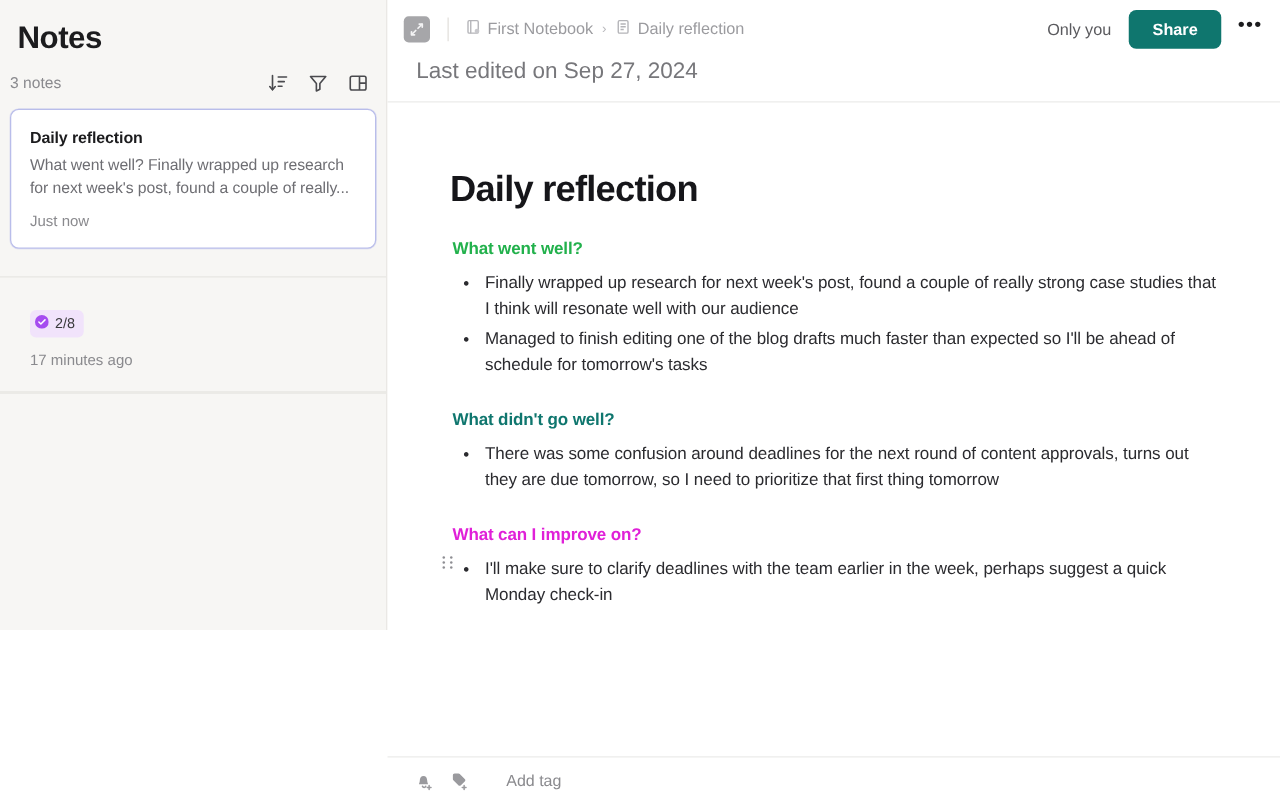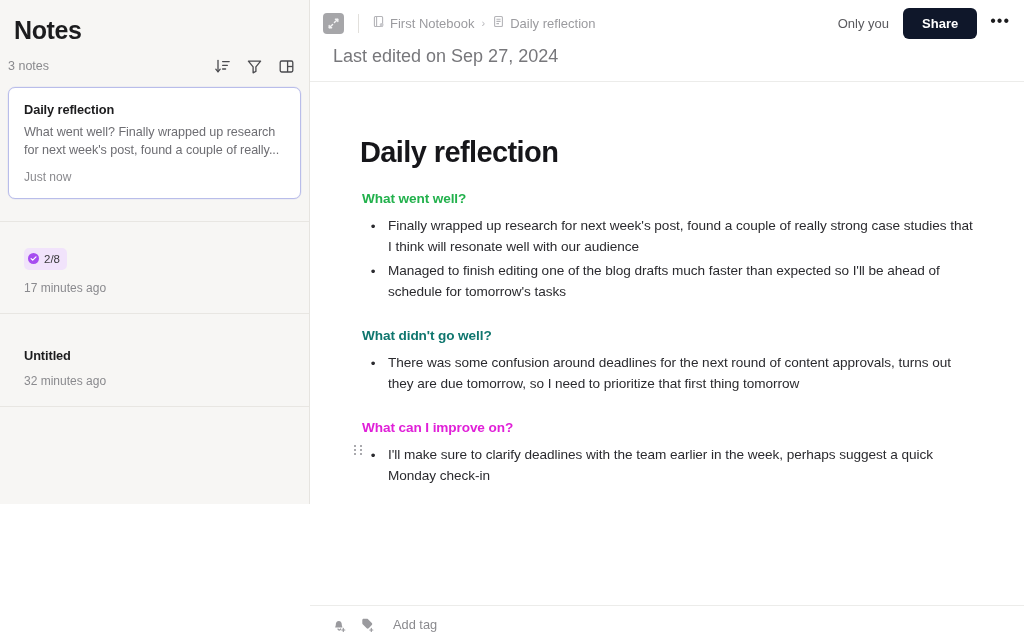--- a/index.html
+++ b/index.html
@@ -69,26 +69,26 @@
     height: 46px; display: flex; align-items: center;
     padding: 0 14px 0 13px; gap: 0;
   }
   .collapse-btn {
     width: 21px; height: 21px; border-radius: 4px; background: #a6a6a9;
     display: flex; align-items: center; justify-content: center;
     cursor: pointer; flex: none;
   }
   .vdiv { width: 1px; height: 19px; background: #e2e0dc; margin: 0 13px 0 14px; }
   .breadcrumb { display: flex; align-items: center; gap: 6px; font-size: 13px; color: #9b9b9f; }
-  .bc-item { display: flex; align-items: center; gap: 5px; cursor: pointer; }
+  .bc-item { display: flex; align-items: flex-start; gap: 5px; cursor: pointer; }
   .bc-sep { color: #b9b9bd; font-size: 11px; margin: 0 1px; }
   .spacer { flex: 1; }
   .only-you { font-size: 13px; color: #5a5a5e; margin-right: 14px; cursor: pointer; }
   .share-btn {
-    background: #0f172a; color: #fff; font-size: 13px; font-weight: bold;
+    background: #0f766e; color: #fff; font-size: 13px; font-weight: bold;
     border: none; border-radius: 6px; padding: 8px 19px; cursor: pointer;
     font-family: "Liberation Sans", sans-serif;
   }
   .more-btn {
     margin-left: 13px; color: #1c1c1e; font-size: 16px; letter-spacing: 1px;
     cursor: pointer; line-height: 1; padding-bottom: 4px;
   }
 
   .lastedit-row { padding: 0 0 0 23px; height: 35px; display: flex; align-items: flex-start; }
   .lastedit { font-size: 18px; color: #77777b; }
@@ -122,21 +122,21 @@
     align-content: center; cursor: grab;
   }
   .drag-handle i { width: 2px; height: 2px; background: #8e8e93; border-radius: 50%; display: block; }
 
   .bottombar {
     height: 37px; border-top: 1px solid #ececea;
     display: flex; align-items: center; gap: 11px;
     padding: 0 0 0 21px;
   }
   .bb-icon { width: 17px; height: 17px; color: #9a9a9e; cursor: pointer; display:block; }
-  .add-tag { font-size: 12.8px; color: #8a8a8e; cursor: pointer; margin-left: 6px; }
+  .add-tag { font-size: 12.8px; color: #8a8a8e; cursor: pointer; margin-left: 18px; }
 </style>
 </head>
 <body>
 
 <div class="app">
 
   <div class="sidebar">
     <div class="sidebar-header">
       <div class="notes-title">Notes</div>
     </div>
@@ -188,26 +188,20 @@
               <path d="M3.1 5.6 4.7 7.2 8 3.9" stroke="#fff" stroke-width="1.2" fill="none" stroke-linecap="round" stroke-linejoin="round"></path>
             </svg>
           </span>
           <span class="count">2/8</span>
         </div>
         <div class="note-time">17 minutes ago</div>
       </div>
 
       <div class="note-divider"></div>
 
-      <div class="note-card plain" style="padding-top:33px">
-        <div class="note-title-row">
-          <span class="note-title">Untitled</span>
-        </div>
-        <div class="note-time">32 minutes ago</div>
-      </div>
 
       <div class="note-divider"></div>
     </div>
   </div>
 
   <div class="main">
 
     <div class="topbar">
       <span class="collapse-btn">
         <svg width="13" height="13" viewBox="0 0 13 13" fill="none" stroke="#f3f3f4" stroke-width="1.4" stroke-linecap="round" stroke-linejoin="round">

